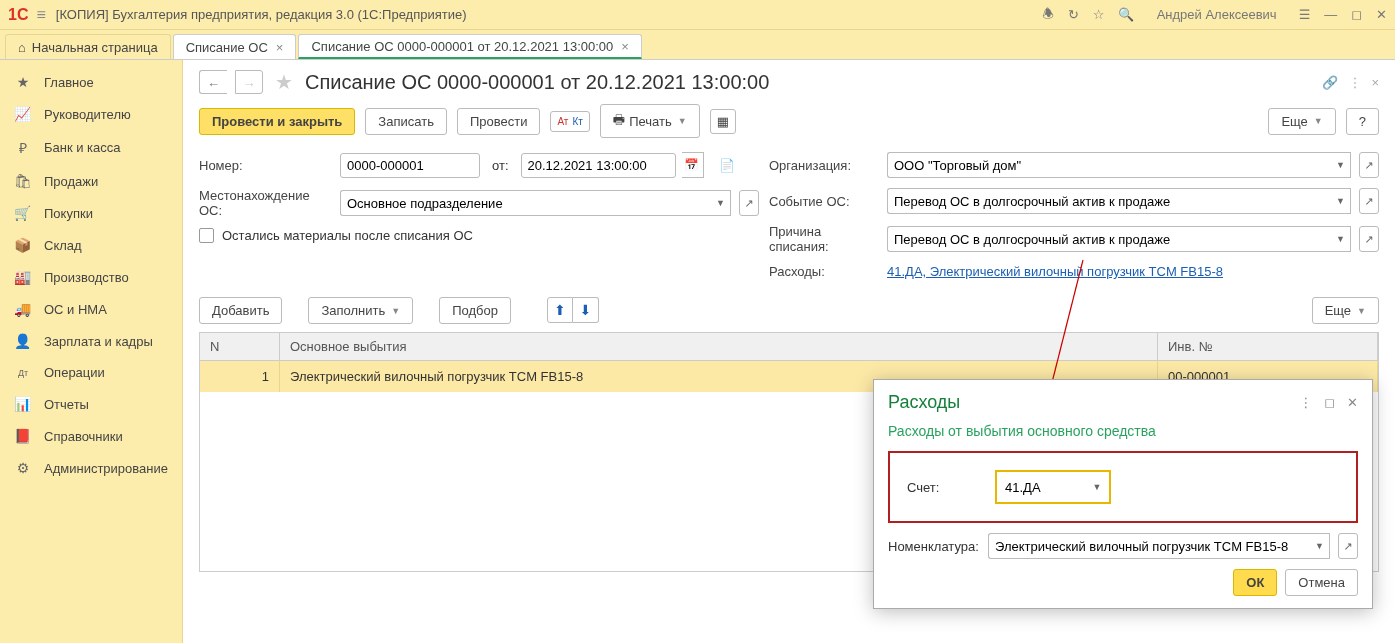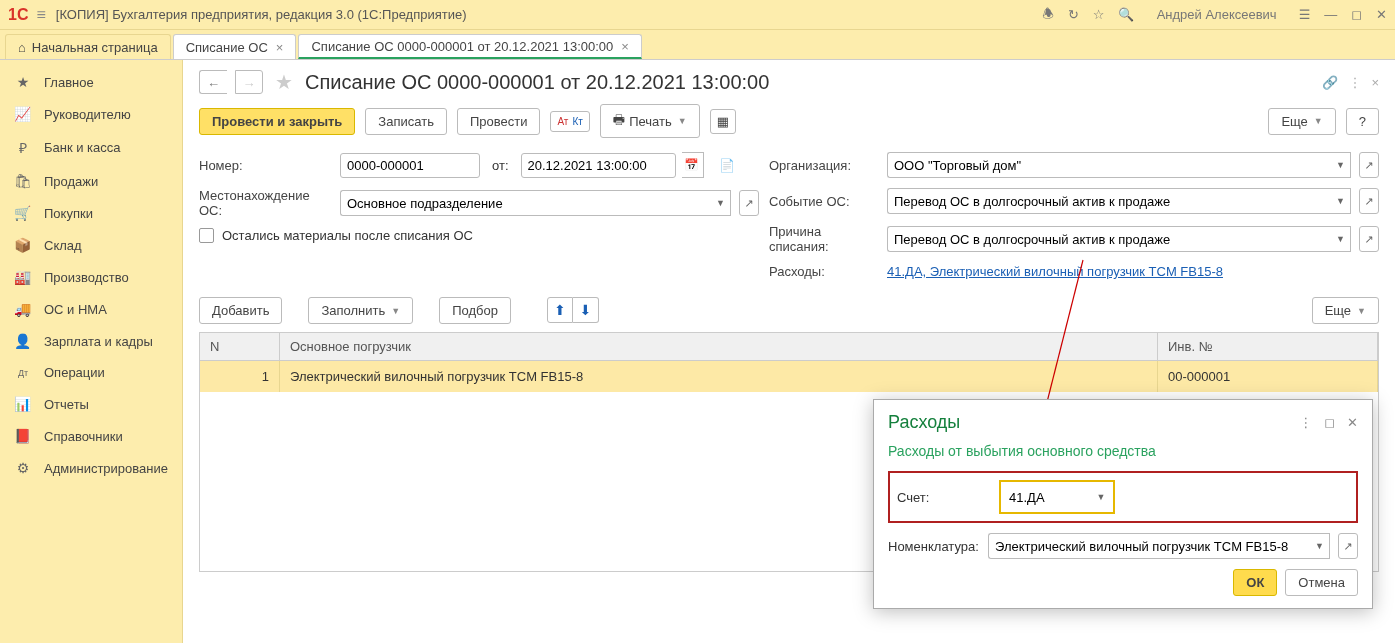--- a/index.html
+++ b/index.html
@@ -81,21 +81,21 @@
 .footer-row label { width: 100px; }
 .footer-row .input { flex: 1; }
 
 .popup { position: absolute; right: 22px; bottom: 34px; width: 500px; background: #fff; border: 1px solid #aaa; box-shadow: 0 3px 18px rgba(0,0,0,0.25); padding: 12px 14px; }
 .popup-head { display: flex; align-items: center; margin-bottom: 10px; }
 .popup-head h2 { font-size: 18px; color: #15803d; font-weight: normal; flex: 1; }
 .popup-head .picons { display: flex; gap: 12px; color: #888; }
 .popup-sub { color: #2aa25f; font-size: 14px; margin-bottom: 12px; }
 .popup-row { display: flex; align-items: center; gap: 6px; margin-bottom: 10px; }
 .popup-row label { width: 94px; }
-.hl-red { border: 2px solid #b02020; padding: 7px; display: flex; align-items: center; gap: 16px; }
+.hl-red { border: 2px solid #b02020; padding: 17px; display: flex; align-items: center; gap: 2px; }
 .hl-yellow { border: 2px solid #e6b800; padding: 2px; display: flex; }
 .popup-btns { display: flex; justify-content: flex-end; gap: 8px; margin-top: 10px; }
 .btn.ok { background: #ffdb4d; border-color: #d9b800; font-weight: bold; }
 svg.connector { position: absolute; top: 0; left: 0; pointer-events: none; }
 </style>
 </head>
 <body>
 
 <div class="titlebar">
   <span class="logo">1C</span>
@@ -294,21 +294,21 @@
         <button class="btn">
             <span>Еще</span>
             <span class="drop">▼</span>
           </button>
       </div>
     </div>
 
     <div class="table">
       <div class="table-head">
         <div class="th n">N</div>
-        <div class="th name">Основное погрузчик</div>
+        <div class="th name">Основное выбытия</div>
         <div class="th inv">Инв. №</div>
       </div>
       <div class="table-body">
         <div class="table-row">
           <div class="td n">1</div>
           <div class="td name">Электрический вилочный погрузчик TCM FB15-8</div>
           <div class="td inv">00-000001</div>
         </div>
       </div>
     </div>

